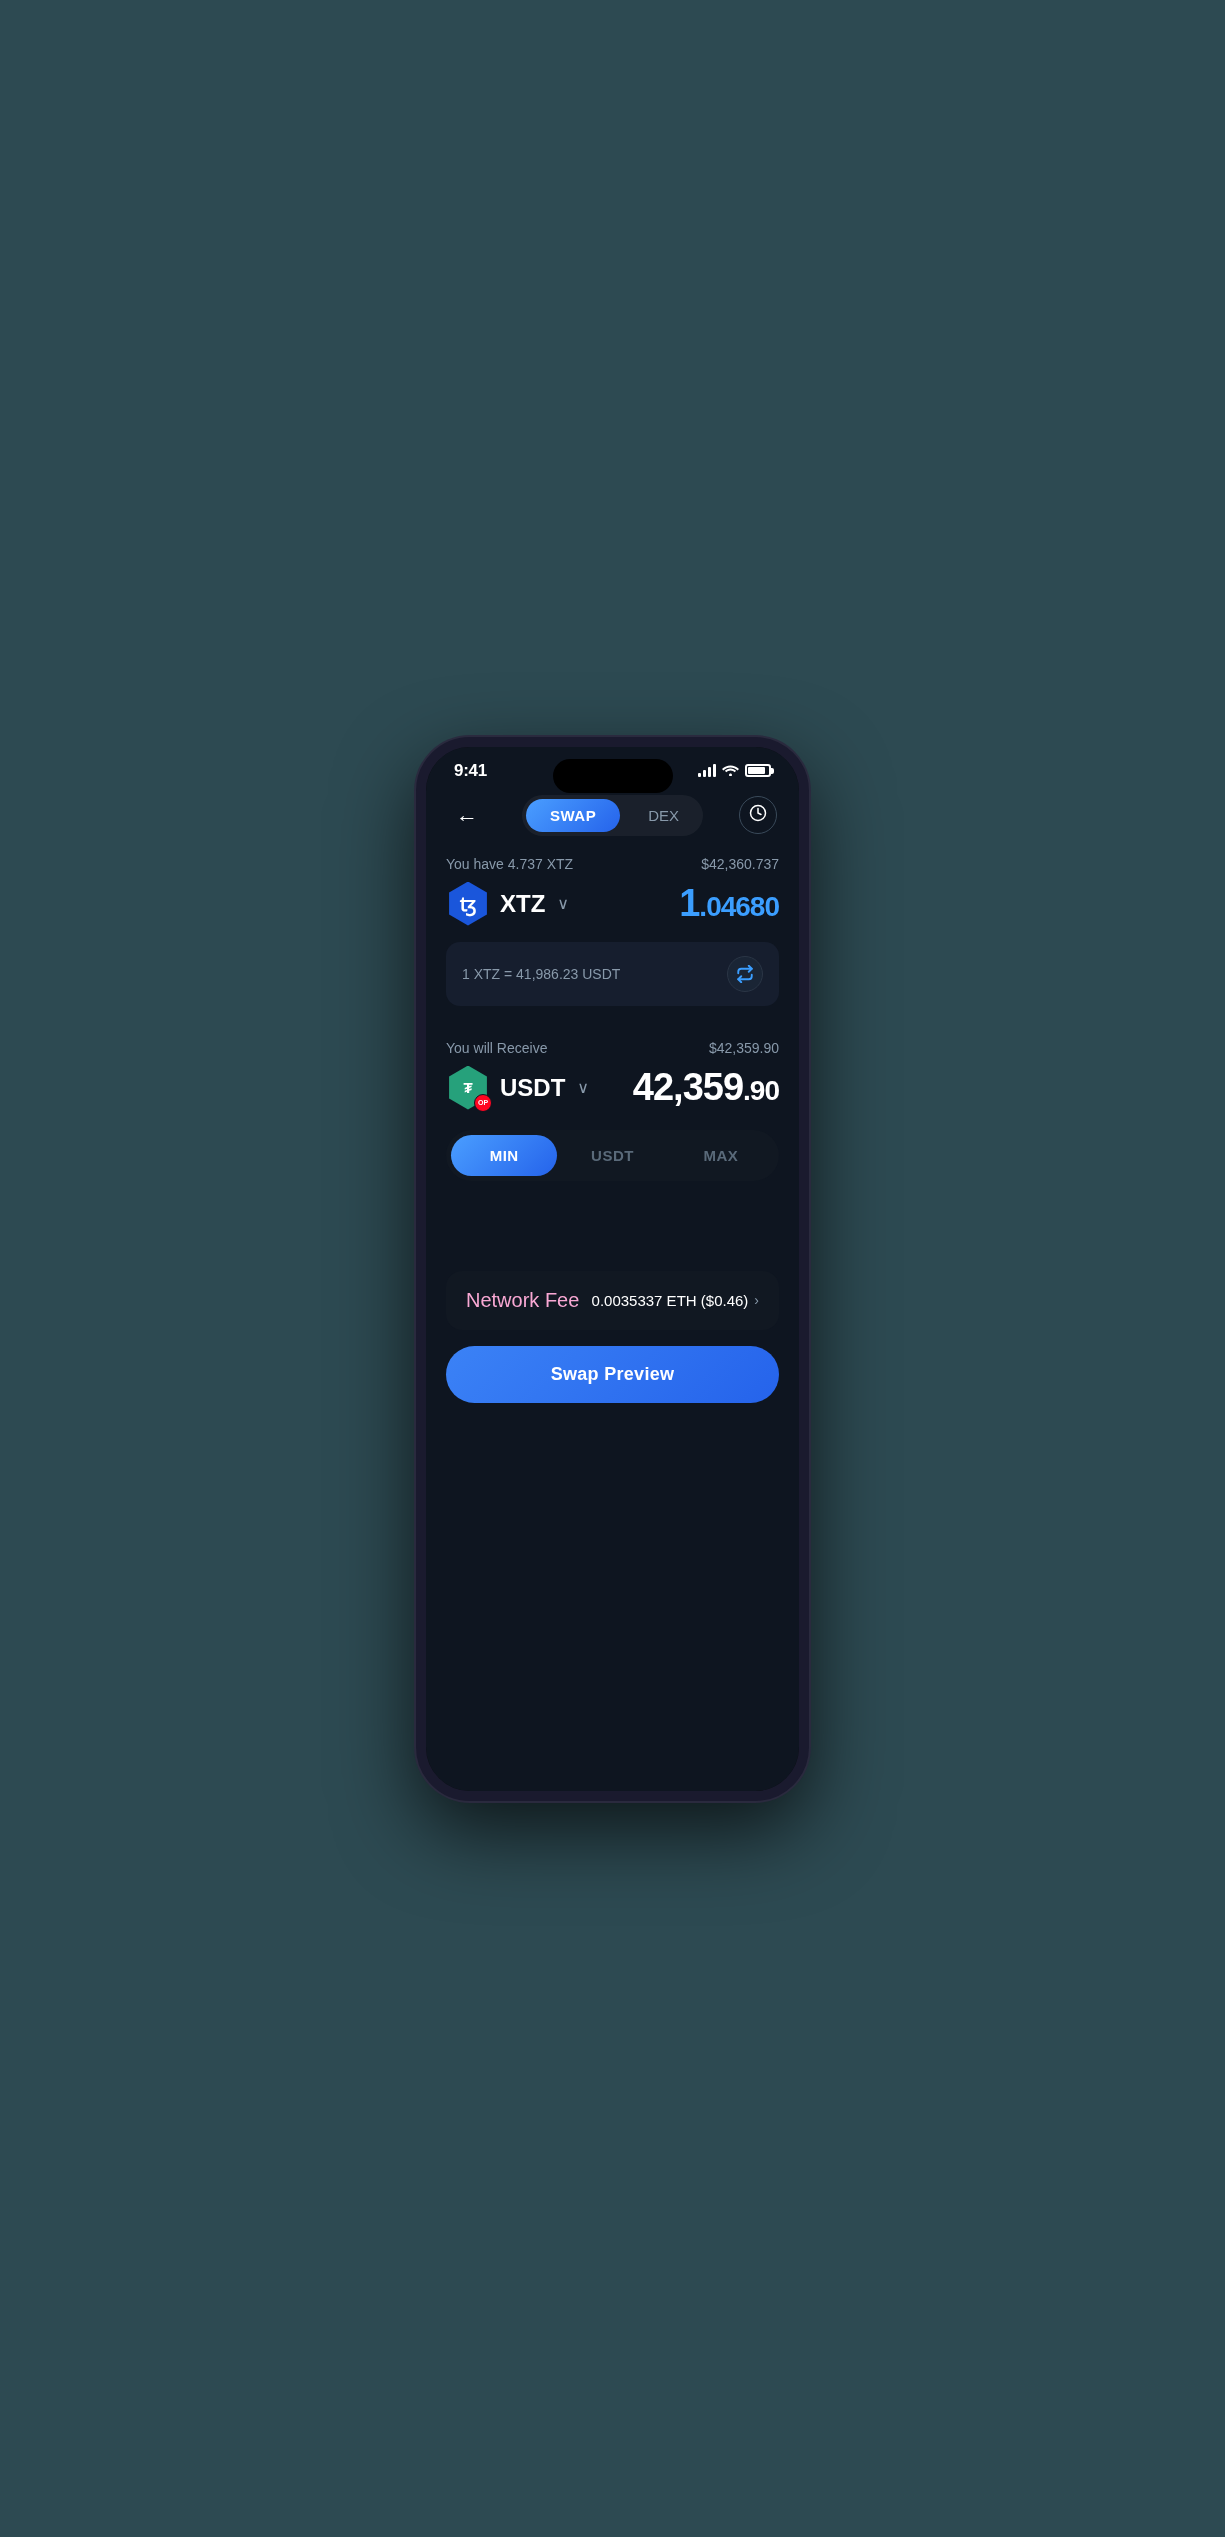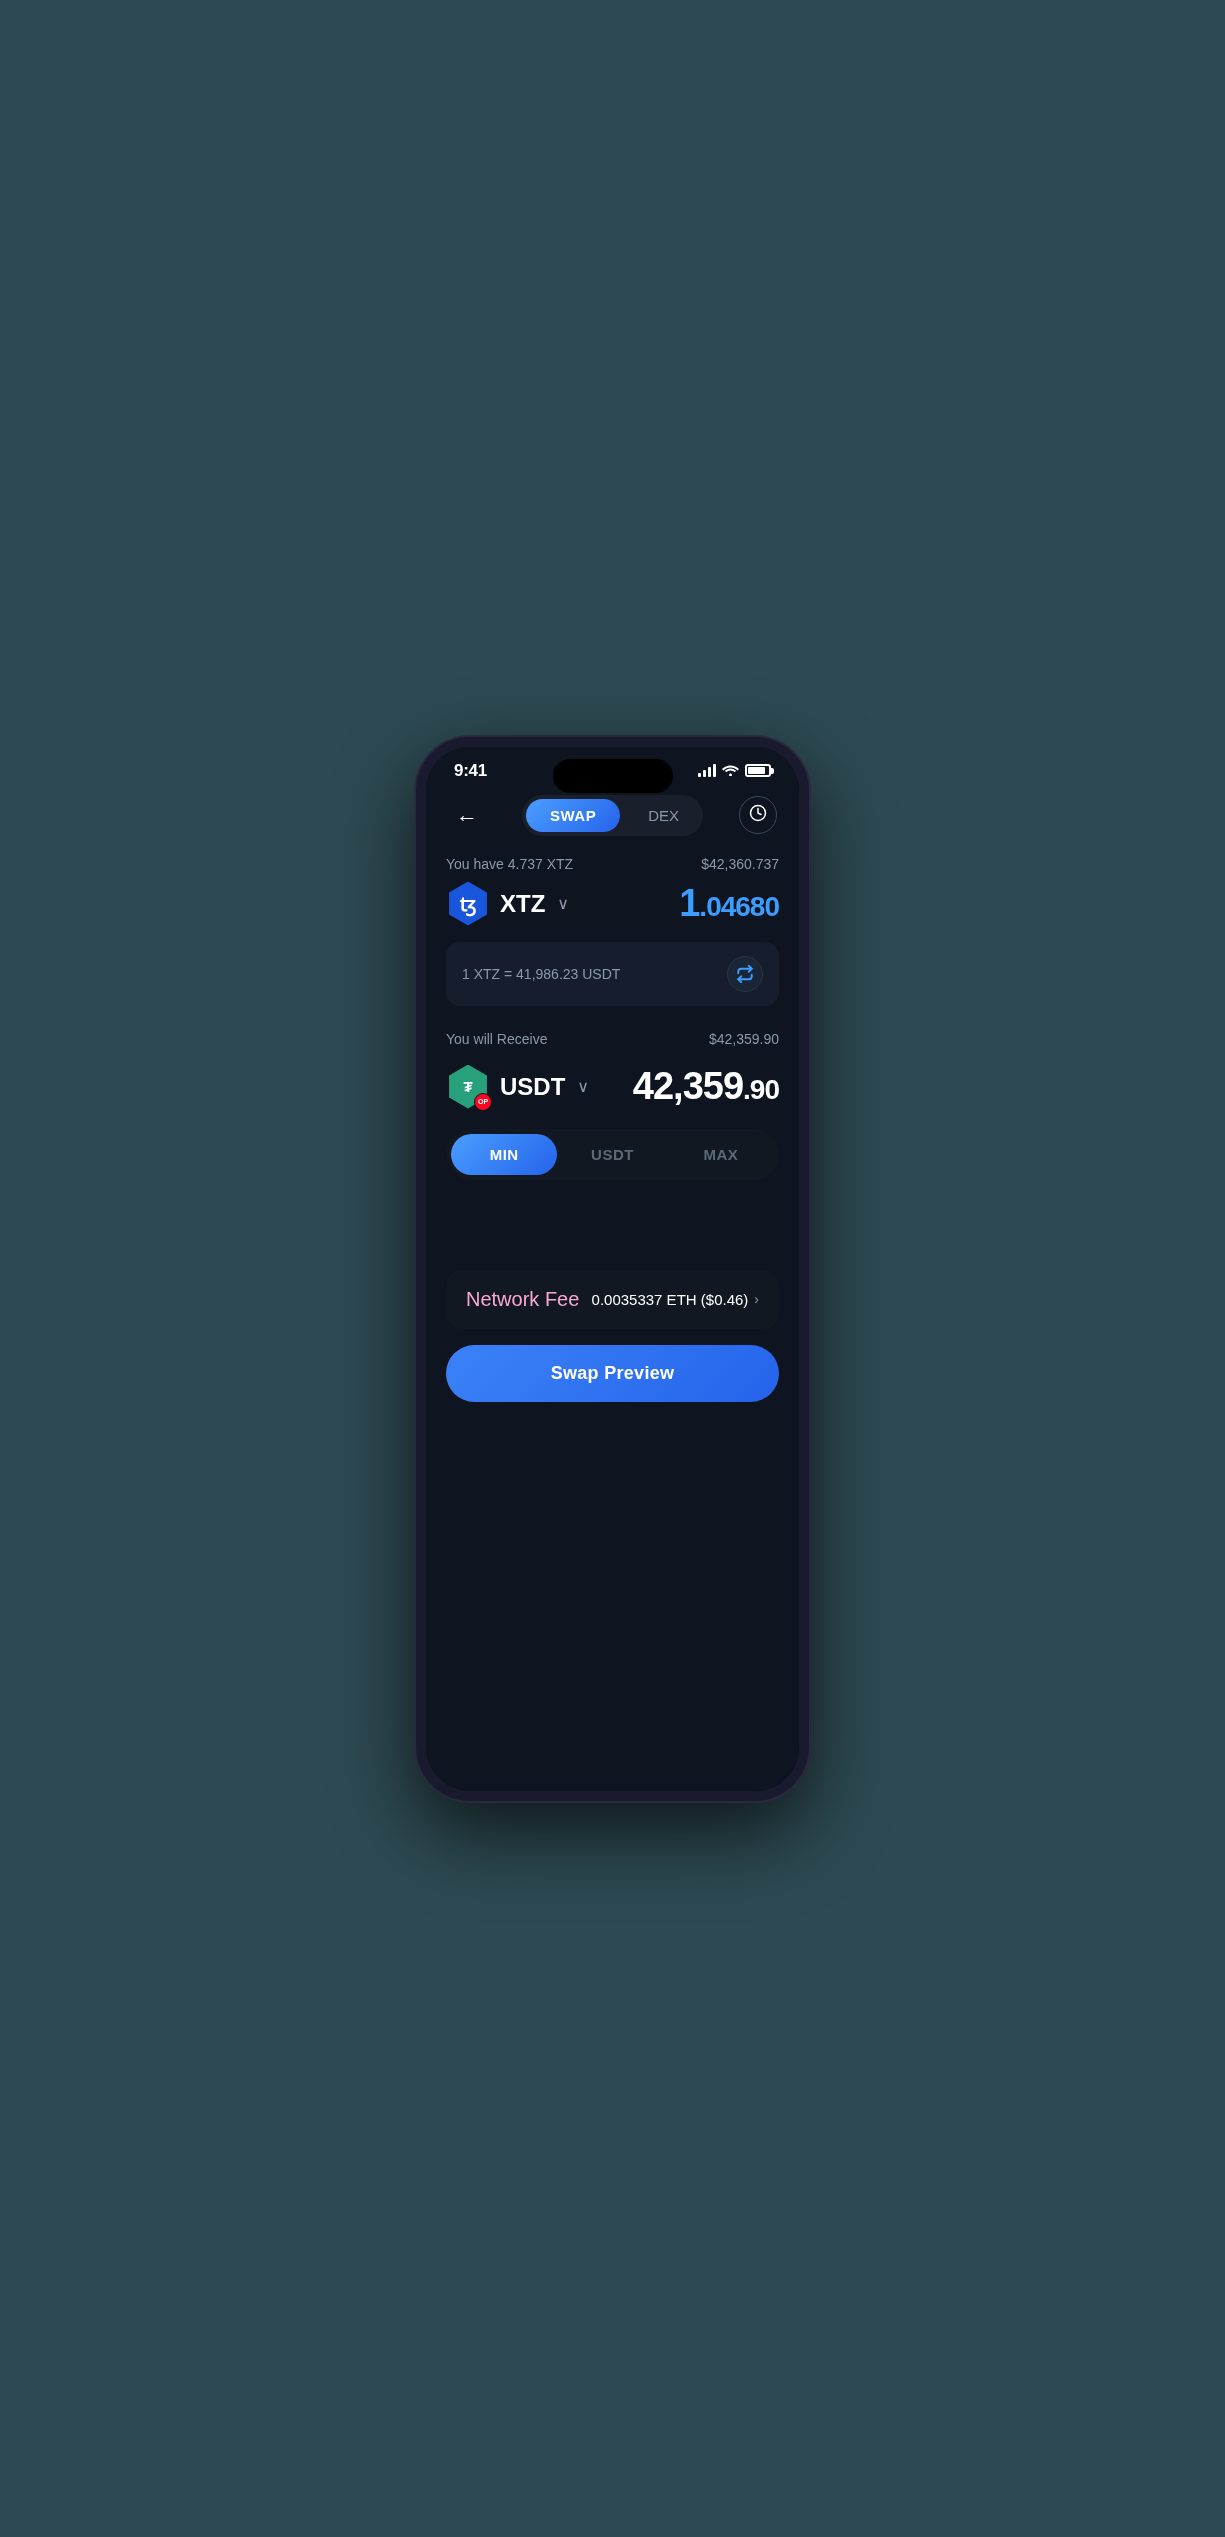--- a/index.html
+++ b/index.html
@@ -280,21 +280,21 @@
     }
 
     
     .exchange-rate-row {
       display: flex;
       align-items: center;
       justify-content: space-between;
       background: #161e2e;
       border-radius: 14px;
       padding: 14px 16px;
-      margin-bottom: 25px;
+      margin-bottom: 34px;
     }
 
     .exchange-rate-text {
       color: #8899aa;
       font-size: 14px;
     }
 
     .swap-icon-btn {
       width: 36px;
       height: 36px;
@@ -307,21 +307,21 @@
       font-size: 18px;
       cursor: pointer;
       border: 1px solid #2a3545;
     }
 
     
     .receive-label {
       display: flex;
       justify-content: space-between;
       align-items: flex-end;
-      margin-bottom: 18px;
+      margin-bottom: 10px;
     }
 
     .receive-text {
       color: #8899aa;
       font-size: 14px;
     }
 
     .receive-usd {
       color: #8899aa;
       font-size: 14px;

